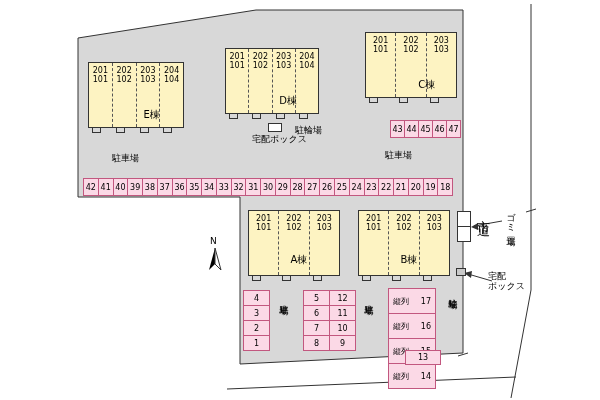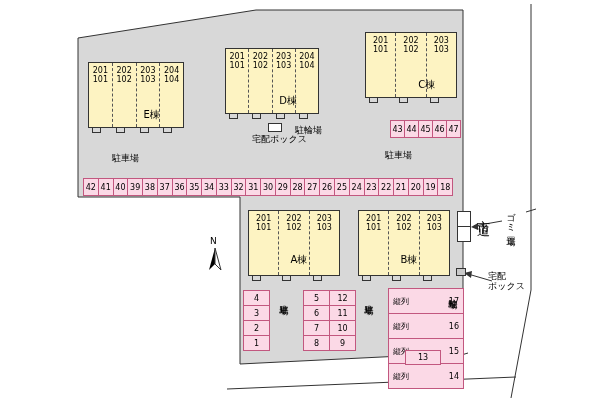--- a/index.html
+++ b/index.html
@@ -20,21 +20,21 @@
         border:1px solid var(--parking-border,#c2577f);font-size:8px;
         display:flex;align-items:center;justify-content:center;}
   .prow{position:absolute;display:flex;}
   .prow .pbox{flex:1;height:18px;}
   .prow .pbox + .pbox{margin-left:-1px;}
   .pcol{position:absolute;display:flex;flex-direction:column;}
   .pcol > * + *{margin-top:-1px;}
   .pcol .pbox{width:27px;height:16px;}
   .pgrow{display:flex;}
   .pgrow .pbox + .pbox{margin-left:-1px;}
-  .vrow{box-sizing:border-box;width:76px;height:16px;background:var(--parking-fill,#fbd9e6);
+  .vrow{box-sizing:border-box;width:48px;height:16px;background:var(--parking-fill,#fbd9e6);
         border:1px solid var(--parking-border,#c2577f);display:flex;align-items:center;
         justify-content:space-between;padding:12px 4px;font-size:8px;}
   .box13{position:absolute;width:36px;height:15px;}
   
   .hlabel{position:absolute;font-size:9px;white-space:nowrap;}
   .vlabel{position:absolute;writing-mode:vertical-rl;text-orientation:upright;
           font-size:9px;letter-spacing:1px;white-space:nowrap;}
   .road{font-size:13px;letter-spacing:3px;margin-top:40px;}
   .small2{font-size:9px;line-height:10px;}
   

